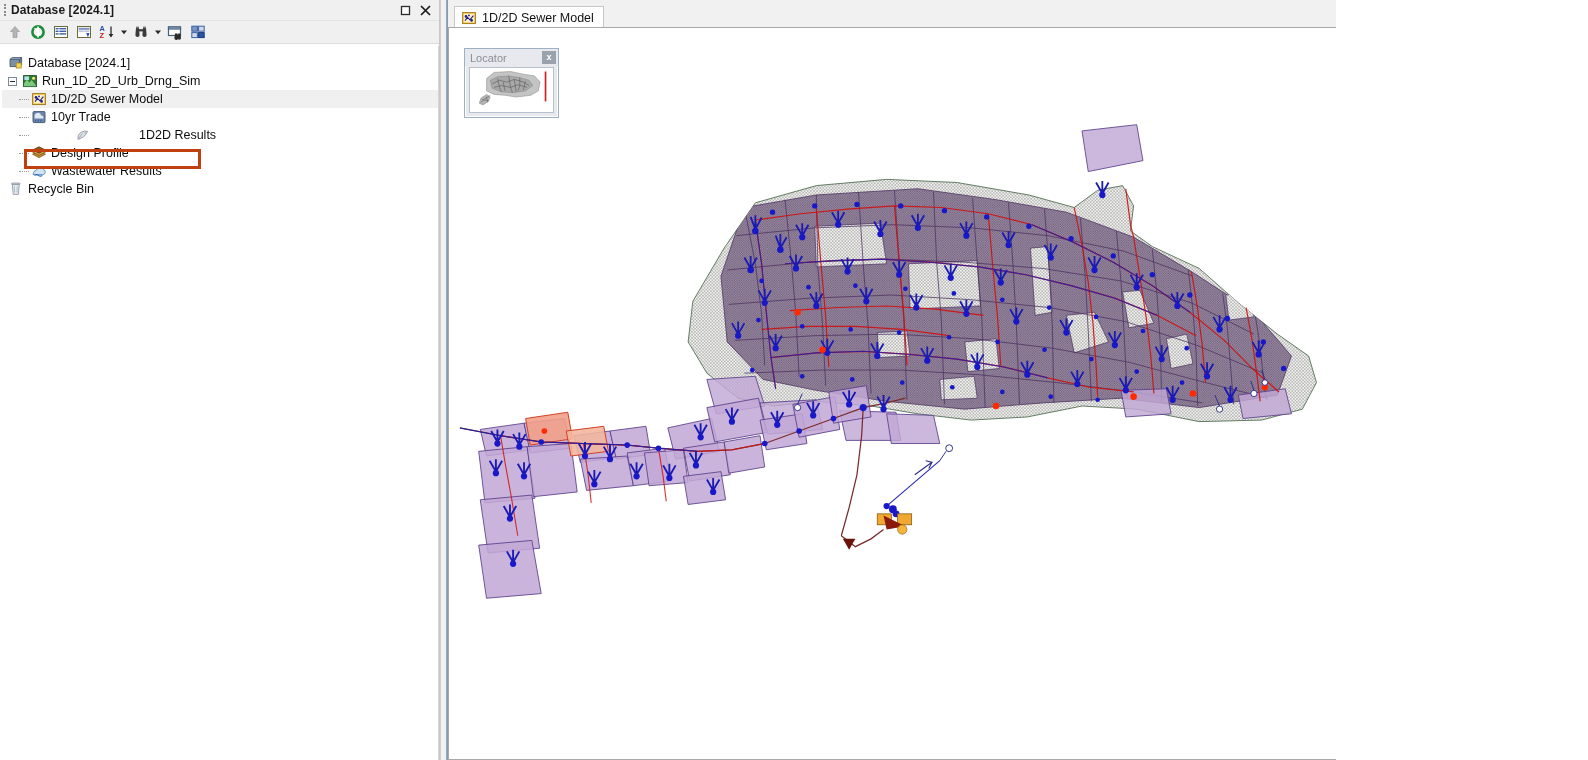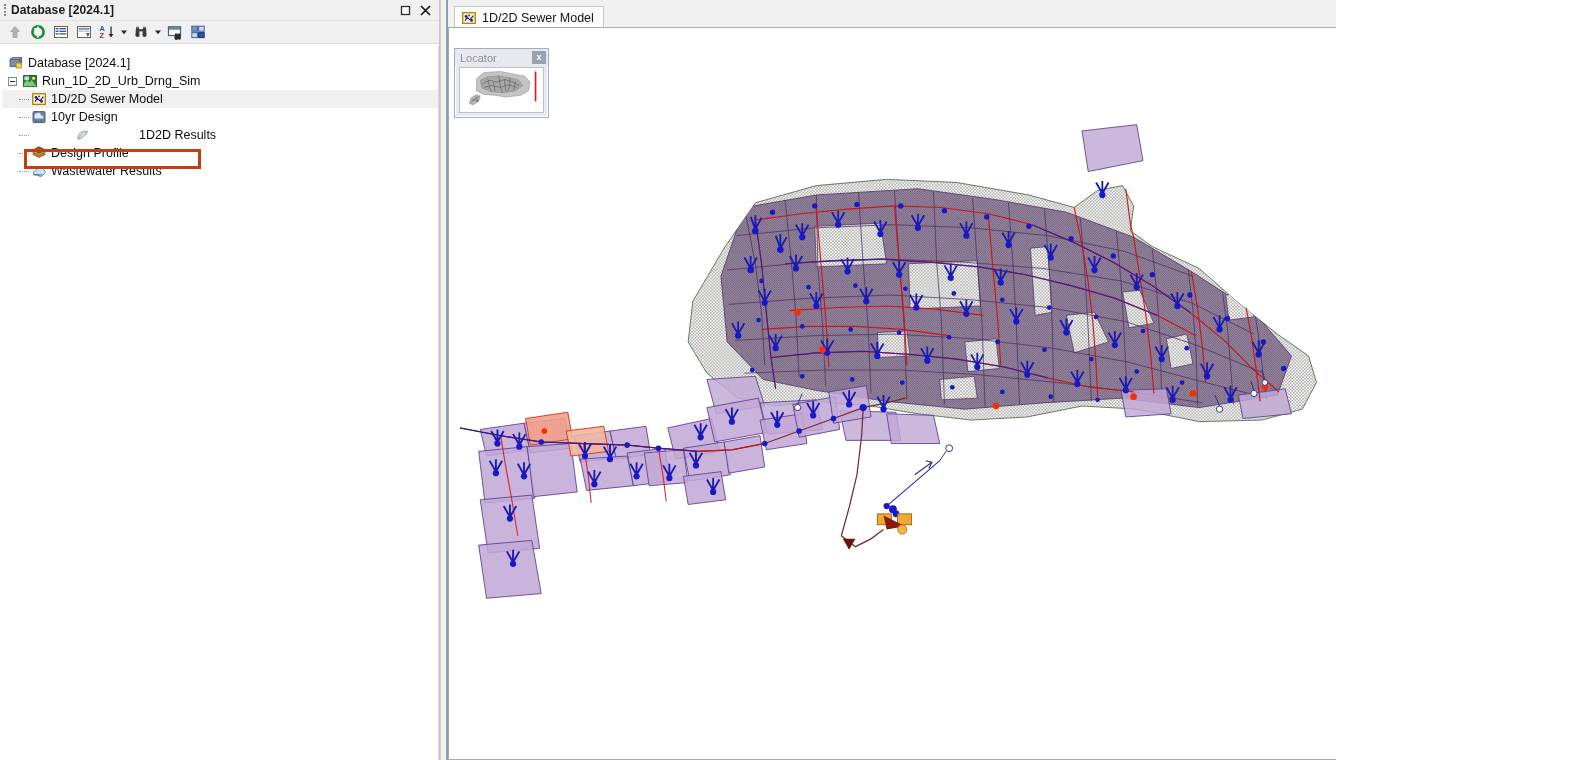--- a/index.html
+++ b/index.html
@@ -213,21 +213,21 @@
   #map-canvas {
     position: absolute;
     inset: 0;
     background: #ffffff;
   }
   #map-canvas svg { display: block; width: 100%; height: 100%; }
 
   
   #locator {
     position: absolute;
-    left: 5px; top: 20px;
+    left: 15px; top: 20px;
     width: 95px; height: 70px;
     background: #e7e9ee;
     border: 1px solid #9fb0c4;
     box-shadow: 0 0 0 1px #ffffff inset;
     z-index: 20;
   }
   #locator-header {
     height: 17px;
     display: flex;
     align-items: center;
@@ -412,21 +412,21 @@
 
         <div class="trow" style="padding-left:17px;">
           <span class="dashline" style="width:10px"></span>
           <span class="ticon">
             <svg width="16" height="16" viewBox="0 0 16 16">
               <rect x="2" y="2.6" width="12" height="11" rx="1" fill="#6e86a8" stroke="#3f5170" stroke-width="0.9"></rect>
               <path d="M3.6 7.6 A3.2 3.2 0 0 1 10 6.6 A2.4 2.4 0 0 1 12.4 9.4 L3.6 9.4 Z" fill="#dfe9f4"></path>
               <path d="M5 10.6 L4.4 12.6 M7.6 10.6 L7 12.6 M10.2 10.6 L9.6 12.6" stroke="#2a55a8" stroke-width="1"></path>
             </svg>
           </span>
-          <span class="tlabel">10yr Design</span>
+          <span class="tlabel">10yr Trade</span>
         </div>
 
         <div class="trow" style="padding-left:17px;gap:44px;">
           <span class="dashline" style="width:10px"></span>
           <span class="ticon">
             <svg width="16" height="16" viewBox="0 0 16 16">
               <path d="M3 12.4 Q2.4 7.6 6 5.4 Q9.6 3.2 12.6 4.4 Q11 8.2 8.4 9.8 Q5.6 11.6 3 12.4 Z" fill="#dfe3e8" stroke="#8d99a6" stroke-width="0.9"></path>
               <path d="M4.4 11 Q5.2 8.2 7.6 6.8" stroke="#8d99a6" stroke-width="0.8" fill="none"></path>
               <circle cx="10.4" cy="6" r="1.1" fill="#b8c2cc"></circle>
             </svg>
@@ -450,20 +450,30 @@
           <span class="dashline" style="width:10px"></span>
           <span class="ticon">
             <svg width="16" height="16" viewBox="0 0 16 16">
               <path d="M2 11.6 Q2 8 5.6 7 Q6.4 4 9.4 4 Q12.4 4 12.8 6.8 Q14.6 7.4 14.2 9.6 Q13.8 11.6 11.4 11.6 Z" fill="#cfe3f2" stroke="#5d8ab4" stroke-width="0.9"></path>
               <path d="M3.4 12.4 Q5.4 10.8 7.4 12.4 Q9.4 14 11.4 12.4" stroke="#2a6fb8" stroke-width="1.2" fill="none"></path>
             </svg>
           </span>
           <span class="tlabel">Wastewater Results</span>
         </div>
 
+        <div class="trow" style="padding-left:6px;">
+          <span class="ticon">
+            <svg width="16" height="16" viewBox="0 0 16 16">
+              <path d="M4.4 3.4 L11.2 3.4 L10.4 13.4 L5.2 13.4 Z" fill="#e8ecf0" stroke="#8d99a6" stroke-width="0.9"></path>
+              <rect x="3.6" y="2" width="8.4" height="1.6" rx="0.5" fill="#b8c2cc" stroke="#8d99a6" stroke-width="0.7"></rect>
+              <path d="M6.4 5.4 L6.6 11.6 M9.2 5.4 L9 11.6" stroke="#9fb0c0" stroke-width="0.8"></path>
+            </svg>
+          </span>
+          <span class="tlabel">Recycle Bin</span>
+        </div>
 
       </div>
 
       <div id="annotation-box" style="border-color: rgb(192, 65, 15);"></div>
     </div>
 
   </div>
 
   <div id="splitter"></div>
 

